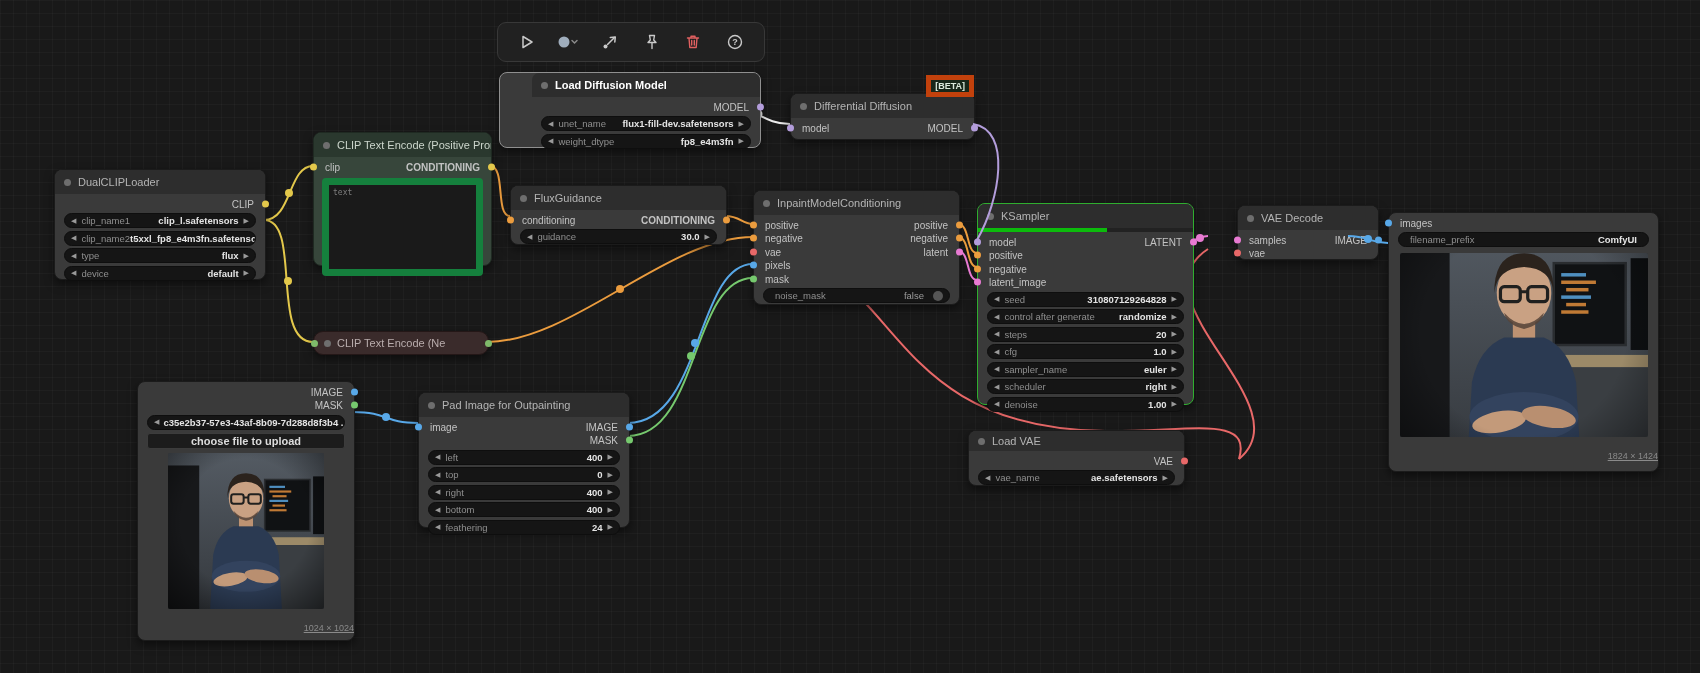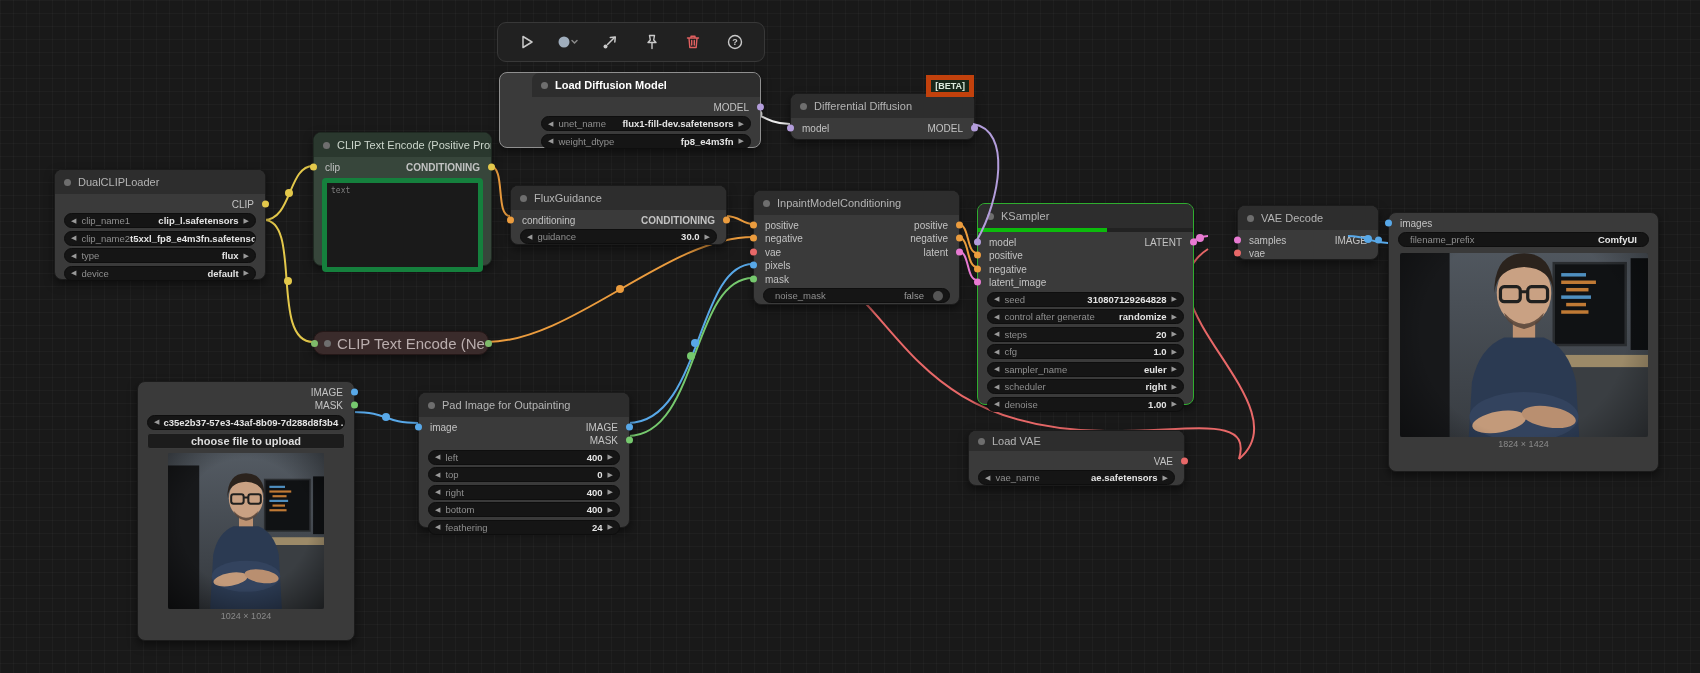--- a/index.html
+++ b/index.html
@@ -24,36 +24,36 @@
   .out{position:absolute;right:11px;top:50%;transform:translateY(-50%);white-space:nowrap;}
   .dot{position:absolute;width:7px;height:7px;border-radius:50%;top:50%;transform:translateY(-50%);z-index:4;}
   .dot.l{left:-4px}.dot.r{right:-4px}
   .widget{height:13px;margin:2.5px 9px 0;background:#151515;border:1px solid #0e0e0e;border-radius:8px;
     display:flex;align-items:center;padding:0 6px;font-size:9.5px;color:#8f8f8f;white-space:nowrap;overflow:hidden;}
   .wlabel{margin-left:5px;}
   .wvalue{margin-left:auto;margin-right:5px;color:#e4e4e4;font-weight:bold;}
   .arrL::before{content:"\25C0";font-size:7px;color:#9a9a9a;}
   .arrR::after{content:"\25B6";font-size:7px;color:#9a9a9a;}
   .knob{width:10px;height:10px;border-radius:50%;background:#555;margin-left:4px;flex:none;}
-  .ta{margin:4px 8px;height:78px;background:#1a1a1a;border:5px solid #15803d;border-radius:4px;
+  .ta{margin:4px 8px;height:78px;background:#1a1a1a;border:7px solid #15803d;border-radius:4px;
     font-family:"DejaVu Sans Mono",monospace;font-size:8px;color:#7d7d7d;padding:3px 4px;}
   .btn{height:14px;margin:3px 9px 0;background:#1c1c1c;border:1px solid #3c3c3c;border-radius:3px;
     display:flex;align-items:center;justify-content:center;font-size:11px;font-weight:bold;color:#dcdcdc;}
   .preview{position:relative;border-radius:2px;overflow:hidden;background:#222;}
-  .cap{text-align:center;font-size:9px;color:#8a8a8a;margin-top:2px;}
+  .cap{text-align:right;font-size:9px;color:#8a8a8a;margin-top:14px;text-decoration:underline;}
   
   .green.node{background:#37463b;border-color:#1f2a22;}
   .green .ntitle{background:#2a382e;color:#ccd6cc;}
   .selected.node{border:1px solid #8f8f8f;}
   .selected .ntitle{color:#ffffff;font-weight:bold;}
   .running.node{border:1px solid #2fae2f;}
   .progress{height:4px;margin:0;background:#222;position:relative;}
   .progress .fill{position:absolute;left:0;top:0;height:100%;background:#0cbb0c;}
   .collapsed{height:22px;background:#3a2b2b;border:1px solid #241717;border-radius:10px;
-    display:flex;align-items:center;gap:6px;padding:0 8px;font-size:15px;color:#b9adad;white-space:nowrap;}
+    display:flex;align-items:center;gap:6px;padding:0 8px;font-size:11px;color:#b9adad;white-space:nowrap;}
   .cdot{width:7px;height:7px;border-radius:50%;flex:none;}
   .badge{position:absolute;top:-19px;right:0;background:#18271a;border:5px solid #c2410c;border-radius:0;
     padding:1px 4px;font-size:9px;font-weight:bold;color:#dcead d;color:#dceadd;}
   
   #toolbar{position:absolute;left:497px;top:22px;width:250px;height:38px;z-index:5;background:#212121;
     border:1px solid #383838;border-radius:9px;display:flex;align-items:center;justify-content:space-around;padding:0 8px;}
   .tbtn{width:26px;height:26px;display:flex;align-items:center;justify-content:center;border-radius:5px;}
   #hidden-defs{position:absolute;width:0;height:0;overflow:hidden;}
 </style>
 </head>

